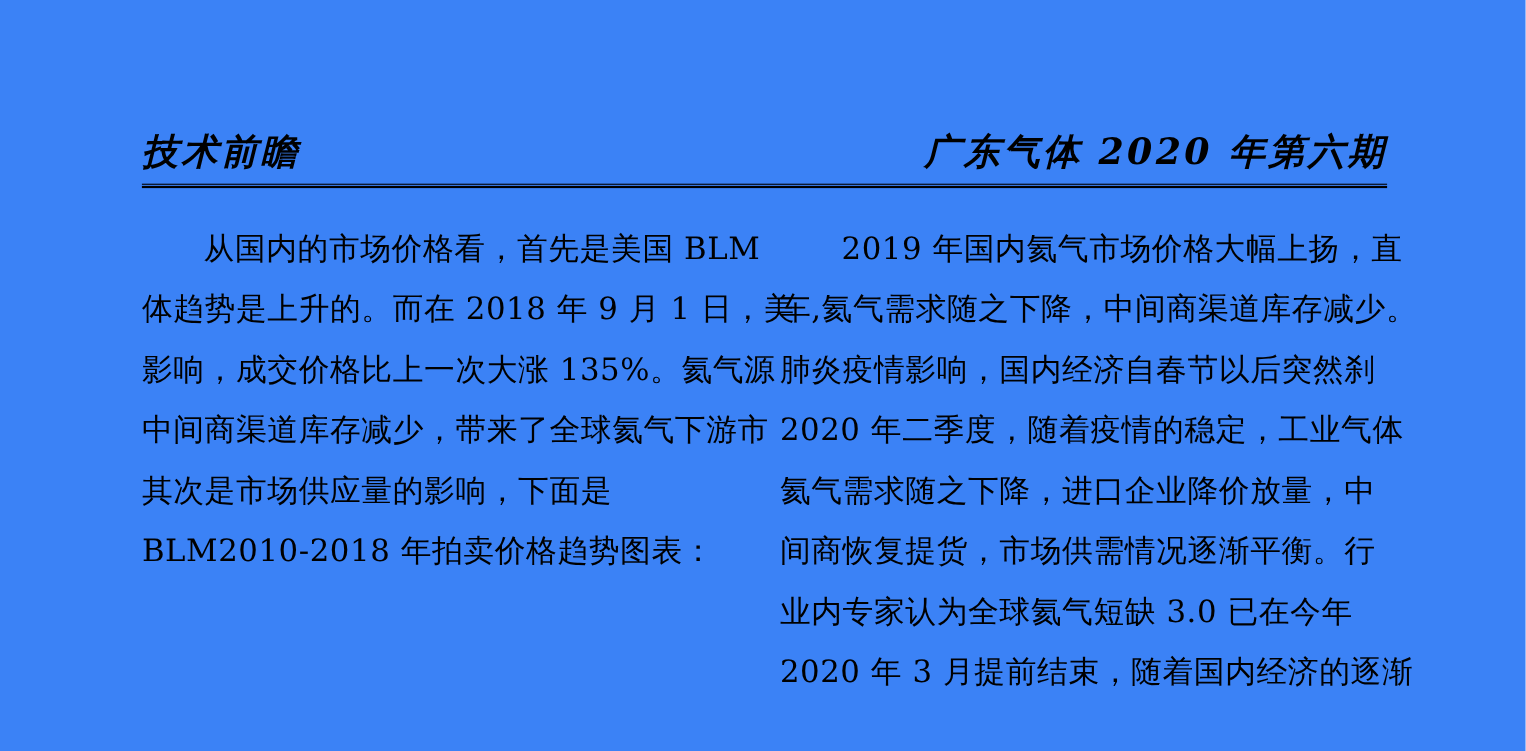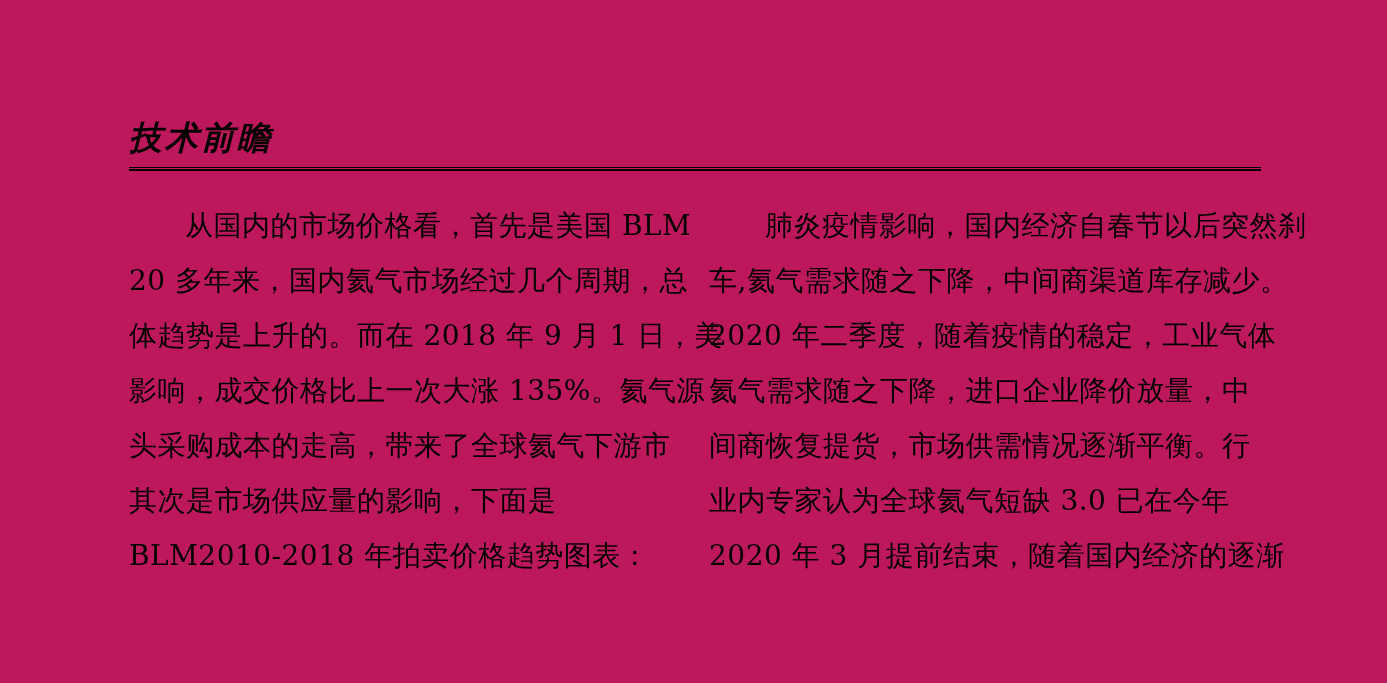--- a/index.html
+++ b/index.html
@@ -4,21 +4,21 @@
 <style>
   html, body {
     margin: 0;
     padding: 0;
     background: #ffffff;
   }
   .page {
     position: relative;
     width: 1387px;
     height: 683px;
-    background: #be185d;
+    background: #3b82f6;
     overflow: hidden;
     font-family: "DejaVu Serif", "Liberation Serif", serif;
     color: #000000;
   }
   .header-row {
     position: absolute;
     left: 129px;
     top: 116px;
     width: 1132px;
     display: flex;
@@ -65,37 +65,38 @@
   
   .column.left .text-line:nth-child(8) { letter-spacing: 12px; }
 </style>
 </head>
 <body>
 
 <div class="page">
 
   <div class="header-row">
     <div class="header-script">技术前瞻</div>
+    <div class="header-script">广东气体 2020 年第六期</div>
   </div>
 
   <div class="header-rule"></div>
 
   <div class="columns">
     <div class="column left">
         <div class="text-line">从国内的市场价格看，首先是美国 BLM</div>
-        <div class="text-line">20 多年来，国内氦气市场经过几个周期，总</div>
         <div class="text-line">体趋势是上升的。而在 2018 年 9 月 1 日，美</div>
         <div class="text-line">影响，成交价格比上一次大涨 135%。氦气源</div>
-        <div class="text-line">头采购成本的走高，带来了全球氦气下游市</div>
+        <div class="text-line">中间商渠道库存减少，带来了全球氦气下游市</div>
         <div class="text-line">其次是市场供应量的影响，下面是</div>
         <div class="text-line">BLM2010-2018 年拍卖价格趋势图表：</div>
       </div>
     <div class="column right">
+        <div class="text-line">2019 年国内氦气市场价格大幅上扬，直</div>
+        <div class="text-line">车,氦气需求随之下降，中间商渠道库存减少。</div>
         <div class="text-line">肺炎疫情影响，国内经济自春节以后突然刹</div>
-        <div class="text-line">车,氦气需求随之下降，中间商渠道库存减少。</div>
         <div class="text-line">2020 年二季度，随着疫情的稳定，工业气体</div>
         <div class="text-line">氦气需求随之下降，进口企业降价放量，中</div>
         <div class="text-line">间商恢复提货，市场供需情况逐渐平衡。行</div>
         <div class="text-line">业内专家认为全球氦气短缺 3.0 已在今年</div>
         <div class="text-line">2020 年 3 月提前结束，随着国内经济的逐渐</div>
       </div>
   </div>
 
 </div>
 

